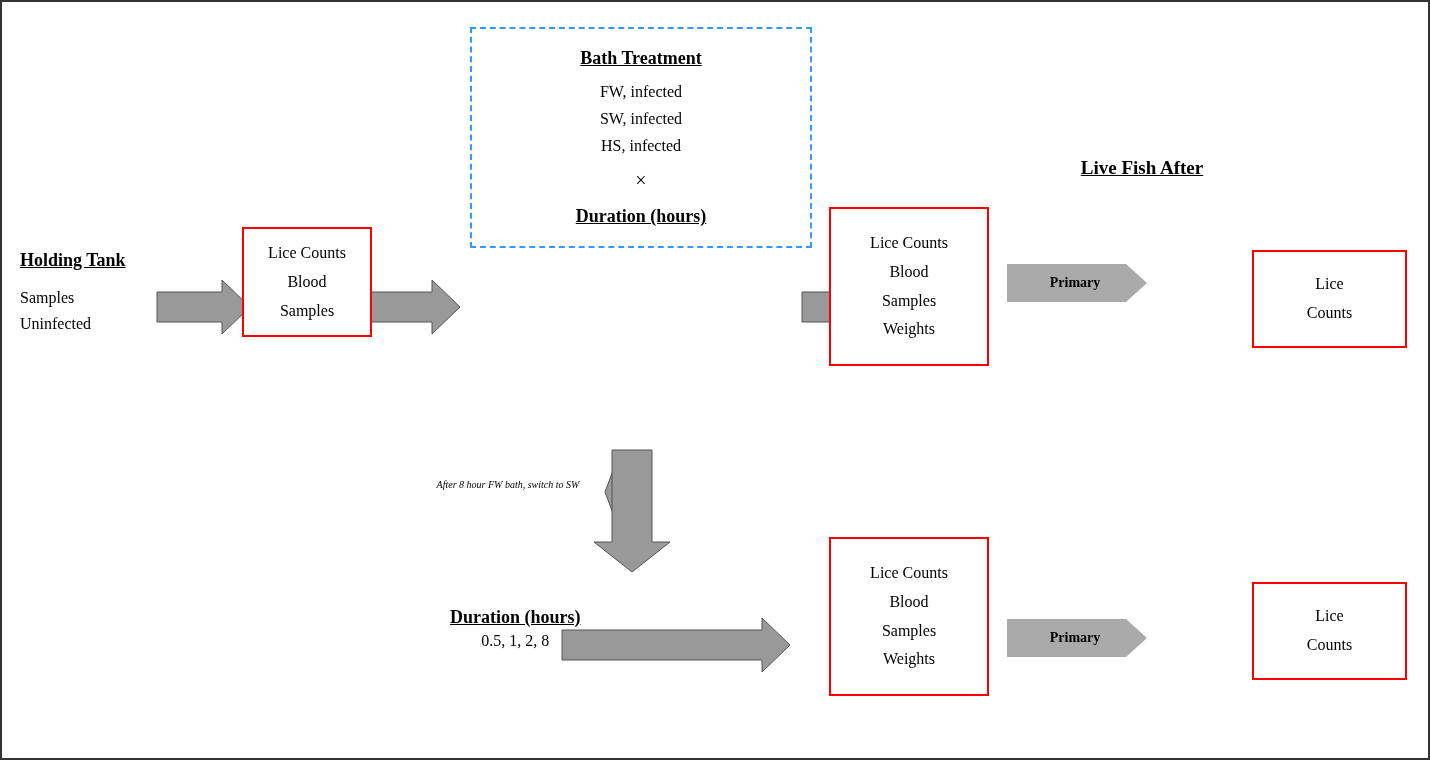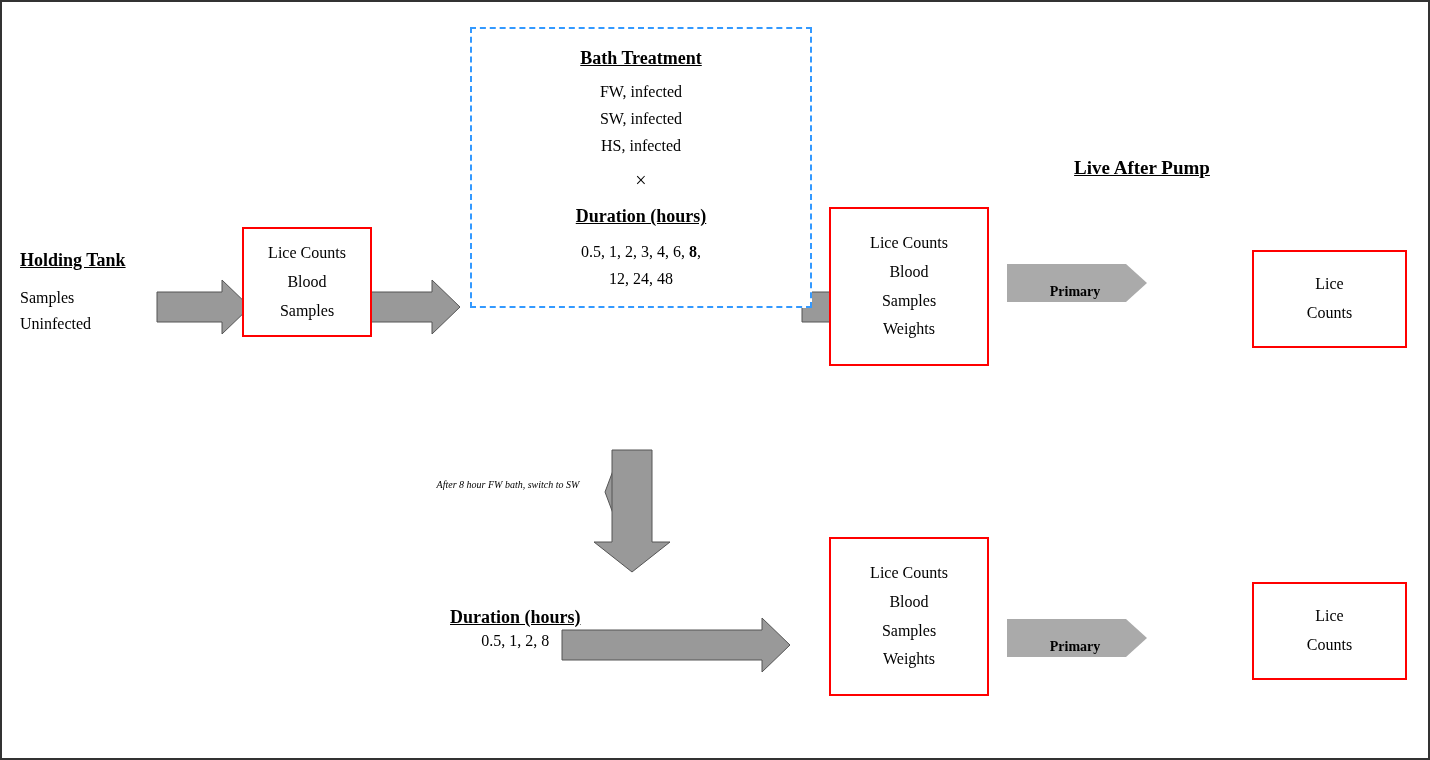--- a/index.html
+++ b/index.html
@@ -181,21 +181,21 @@
       top: 610px;
       left: 1020px;
     }
 
     .arrow-label {
       display: inline-block;
       background: #aaa;
       color: #000;
       font-size: 14px;
       font-weight: bold;
-      padding: 15px 14px 6px 10px;
+      padding: 6px 14px 6px 10px;
       clip-path: polygon(0 0, 85% 0, 100% 50%, 85% 100%, 0 100%);
       width: 140px;
       height: 38px;
       line-height: 26px;
       text-align: center;
     }
   </style>
 </head>
 <body>
 
@@ -233,30 +233,29 @@
     <div>Blood<br>Samples</div>
   </div>
 
   <div class="bath-box">
     <div class="bath-title">Bath Treatment</div>
     <div>FW, infected</div>
     <div>SW, infected</div>
     <div>HS, infected</div>
     <div style="font-size:20px; margin:4px 0;">×</div>
     <div class="duration-title">Duration (hours)</div>
-    <div style="margin-top:6px;">0.5, 1, 2, 3, 4, 6, <strong>8</strong>,<br>12, 24, 48</div>
   </div>
 
   <div class="red-box box-mid-right" style="width:160px; padding: 20px 14px;">
     <div>Lice Counts</div>
     <div>Blood<br>Samples</div>
     <div>Weights</div>
   </div>
 
-  <div class="live-fish-pump">Live After Pump</div>
+  <div class="live-fish-pump">Live Fish After</div>
 
   <div class="primary-arrow">
     <div class="arrow-label">Primary</div>
   </div>
 
 
   <div class="lice-box-top red-box">
     <div>Lice<br>Counts</div>
   </div>
 

